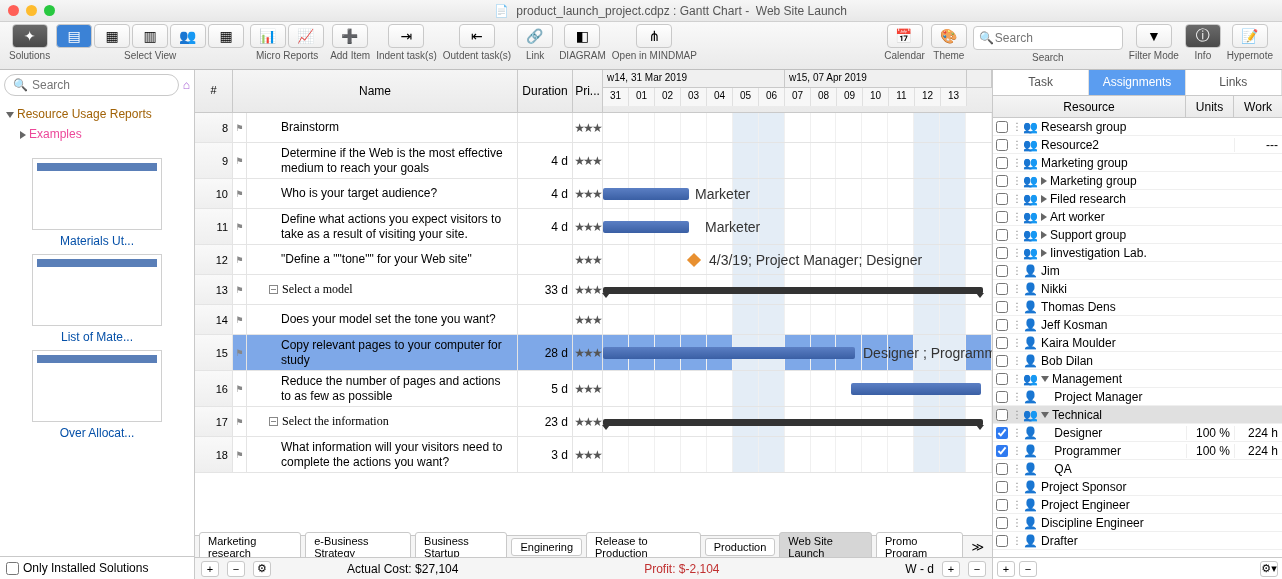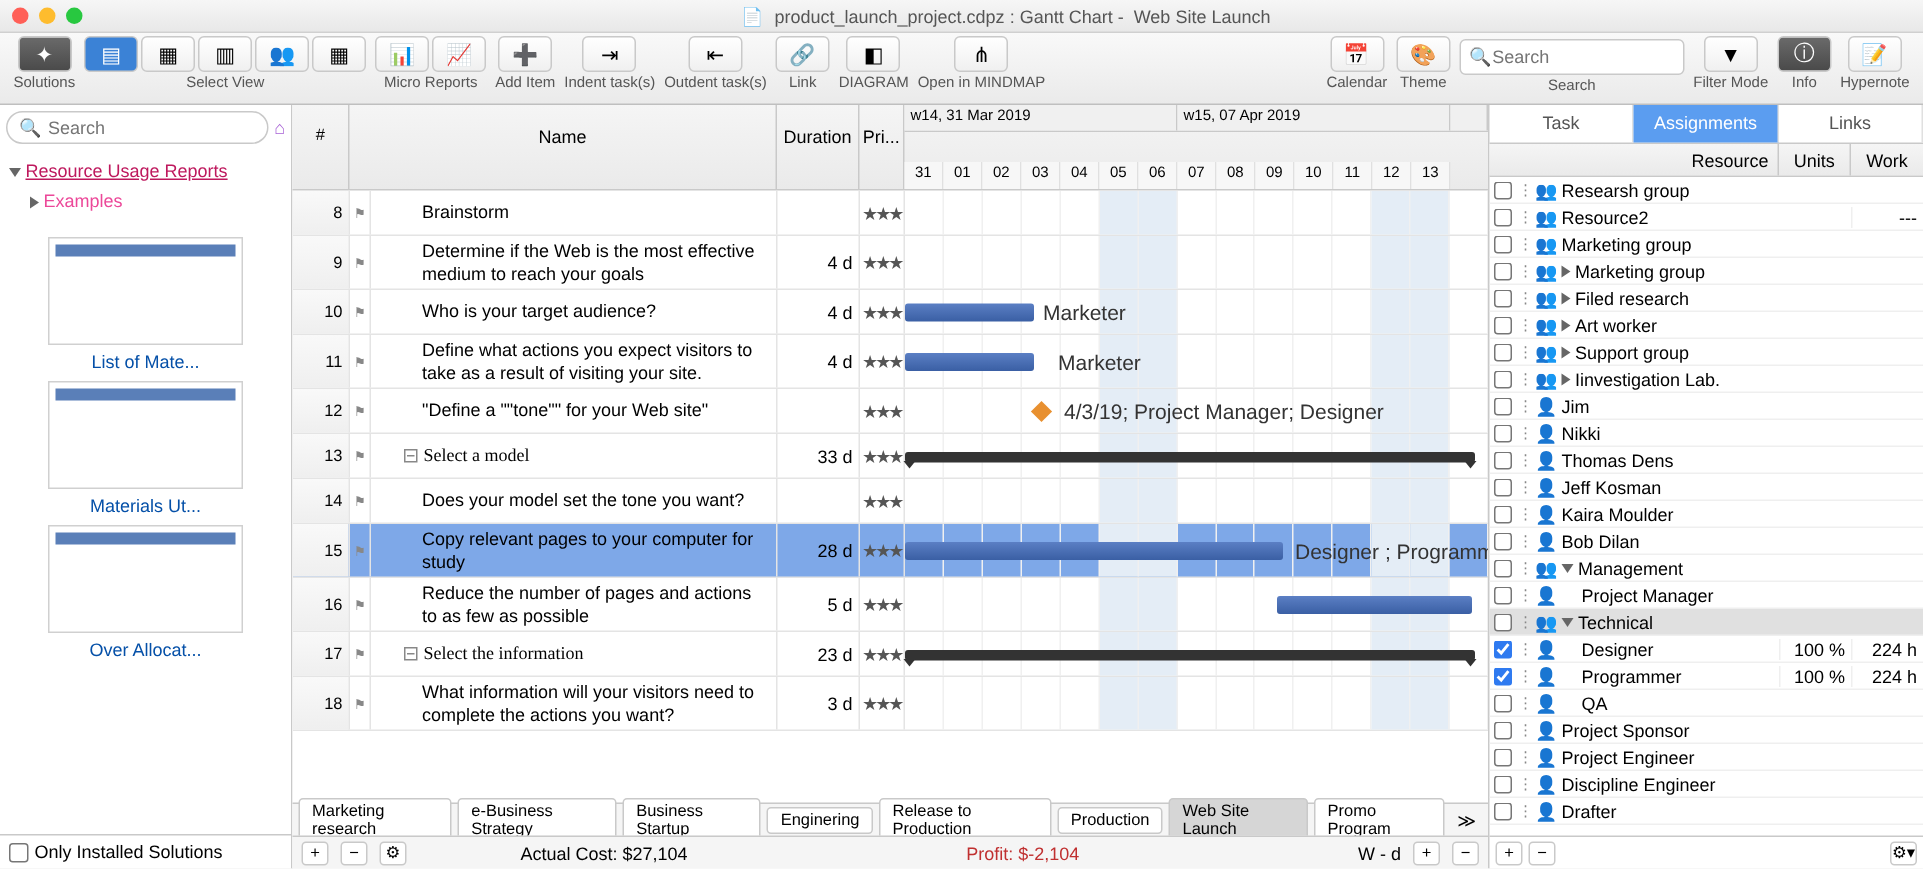--- a/index.html
+++ b/index.html
@@ -19,39 +19,39 @@
 .tb-label{font-size:10px;color:#555;margin-top:2px;}
 .tb-search{display:flex;align-items:center;background:#fff;border:1px solid #c9c9c9;border-radius:4px;height:24px;width:150px;padding:0 6px;margin-top:2px;}
 .tb-search input{border:none;outline:none;width:100%;font-size:12px;}
 .main{display:flex;height:509px;}
 .left-panel{width:195px;background:#fff;border-right:1px solid #c9c9c9;display:flex;flex-direction:column;}
 .lp-search{display:flex;align-items:center;padding:4px;gap:4px;}
 .lp-search-box{flex:1;display:flex;align-items:center;background:#fff;border:1px solid #c9c9c9;border-radius:11px;height:22px;padding:0 8px;}
 .lp-search-box input{border:none;outline:none;width:100%;}
 .lp-tree{padding:4px 6px;font-size:12px;color:#333;overflow:auto;}
 .lp-tree .item{padding:3px 0;cursor:default;}
-.lp-tree .lvl1{color:#be185d;font-weight:500;text-decoration:underline;}
+.lp-tree .lvl1{color:#a16207;font-weight:500;}
 .lp-tree .lvl2{padding-left:14px;color:#ec4899;}
 .tri{display:inline-block;width:0;height:0;margin-right:3px;vertical-align:middle;}
 .tri.right{border-top:4px solid transparent;border-bottom:4px solid transparent;border-left:6px solid #666;}
 .tri.down{border-left:4px solid transparent;border-right:4px solid transparent;border-top:6px solid #666;}
 .lp-thumbs{flex:1;overflow:auto;padding:4px 8px;text-align:center;}
 .thumb{margin:6px auto;width:130px;}
 .thumb-img{height:72px;background:#fff;border:1px solid #d0d0d0;display:flex;flex-direction:column;padding:4px;font-size:5px;color:#999;}
 .thumb-img .hdr{height:8px;background:#5a7fb8;}
 .thumb-label{margin-top:4px;color:#0550a8;font-size:12px;}
 .lp-foot{border-top:1px solid #c9c9c9;padding:4px 6px;display:flex;align-items:center;gap:4px;}
 .lp-foot input[type=checkbox]{margin:0;}
 .center{flex:1;display:flex;flex-direction:column;background:#fff;position:relative;}
 .grid-header{display:flex;border-bottom:1px solid #c9c9c9;background:linear-gradient(#f5f5f5,#eaeaea);}
 .col-num{width:38px;border-right:1px solid #c9c9c9;text-align:center;padding:14px 0;font-size:11px;}
 .col-name{width:285px;border-right:1px solid #c9c9c9;text-align:center;padding:14px 0;}
 .col-dur{width:55px;border-right:1px solid #c9c9c9;text-align:center;padding:14px 0;}
 .col-pri{width:30px;border-right:1px solid #c9c9c9;text-align:center;padding:14px 0;}
-.timeline-header{flex:1;display:flex;flex-direction:column;gap:20px;}
+.timeline-header{flex:1;display:flex;flex-direction:column;}
 .th-weeks{display:flex;height:18px;border-bottom:1px solid #c9c9c9;}
 .th-week{border-right:1px solid #c9c9c9;padding:2px 4px;font-size:10px;background:#f0f0f0;}
 .th-days{display:flex;height:18px;}
 .th-day{width:26px;border-right:1px solid #e0e0e0;text-align:center;font-size:10px;padding-top:2px;background:#f7f7f7;}
 .grid-body{flex:1;overflow:auto;position:relative;}
 .grid-row{display:flex;height:30px;border-bottom:1px solid #e4e4e4;align-items:center;}
 .grid-row.tall{height:36px;}
 .grid-row.sel{background:#7ea8e8;}
 .cell-num{width:38px;text-align:right;padding-right:4px;border-right:1px solid #e4e4e4;font-size:11px;height:100%;display:flex;align-items:center;justify-content:flex-end;background:linear-gradient(#f9f9f9,#efefef);}
 .cell-ico{width:14px;height:100%;border-right:1px solid #e4e4e4;display:flex;align-items:center;justify-content:center;color:#888;font-size:9px;}
@@ -76,21 +76,21 @@
 .bt-tab{padding:2px 8px;background:#fff;border:1px solid #c9c9c9;border-radius:3px;font-size:11px;}
 .bt-tab.active{background:#d6d6d6;}
 .status-bar{display:flex;align-items:center;border-top:1px solid #c9c9c9;background:#f5f5f5;height:22px;padding:0 6px;font-size:11px;gap:8px;}
 .status-bar .sbtn{width:18px;height:16px;border:1px solid #c9c9c9;background:#fff;border-radius:3px;display:flex;align-items:center;justify-content:center;font-size:11px;}
 .profit{color:#c03030;}
 .right-panel{width:290px;background:#fff;border-left:1px solid #c9c9c9;display:flex;flex-direction:column;}
 .rp-tabs{display:flex;height:26px;border-bottom:1px solid #c9c9c9;}
 .rp-tab{flex:1;text-align:center;padding-top:5px;font-size:12px;color:#555;border-right:1px solid #e0e0e0;}
 .rp-tab.active{background:#5b9df0;color:#fff;}
 .rp-header{display:flex;height:22px;border-bottom:1px solid #c9c9c9;background:linear-gradient(#f5f5f5,#eaeaea);font-size:11px;}
-.rp-h-res{flex:1;padding:4px 6px;border-right:1px solid #c9c9c9;text-align:right;}
+.rp-h-res{flex:1;padding:4px 6px;border-right:1px solid #c9c9c9;text-align:center;}
 .rp-h-u{width:48px;padding:4px 3px;border-right:1px solid #c9c9c9;text-align:center;}
 .rp-h-w{width:48px;padding:4px 3px;text-align:center;}
 .rp-body{flex:1;overflow:auto;}
 .rp-row{display:flex;height:18px;border-bottom:1px solid #efefef;align-items:center;font-size:12px;}
 .rp-row.sel{background:#e0e0e0;}
 .rp-chk{width:18px;display:flex;justify-content:center;}
 .rp-chk input{width:12px;height:12px;}
 .rp-sep{width:12px;color:#888;font-size:10px;text-align:center;}
 .rp-ico{width:16px;text-align:center;font-size:11px;}
 .rp-res{flex:1;padding-left:2px;white-space:nowrap;overflow:hidden;}
@@ -229,27 +229,27 @@
     </div>
     <div class="lp-tree">
       <div class="item lvl1"><span class="tri down"></span><span>Resource Usage Reports</span></div>
       <div class="item lvl2"><span class="tri right"></span><span>Examples</span></div>
     </div>
     <div class="lp-thumbs">
       <div class="thumb">
           <div class="thumb-img">
             <div class="hdr"></div>
           </div>
-          <div class="thumb-label">List of Mate...</div>
+          <div class="thumb-label">Materials Ut...</div>
         </div>
       <div class="thumb">
           <div class="thumb-img">
             <div class="hdr"></div>
           </div>
-          <div class="thumb-label">Materials Ut...</div>
+          <div class="thumb-label">List of Mate...</div>
         </div>
       <div class="thumb">
           <div class="thumb-img">
             <div class="hdr"></div>
           </div>
           <div class="thumb-label">Over Allocat...</div>
         </div>
     </div>
     <div class="lp-foot">
       <input type="checkbox" style="">

